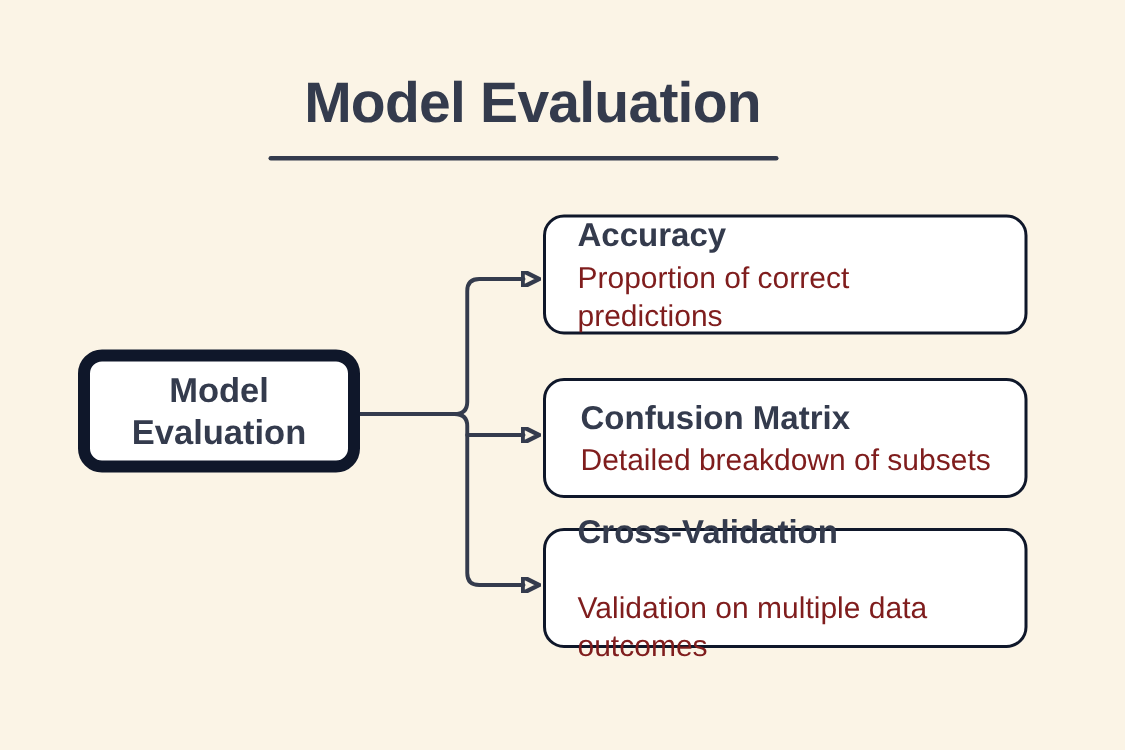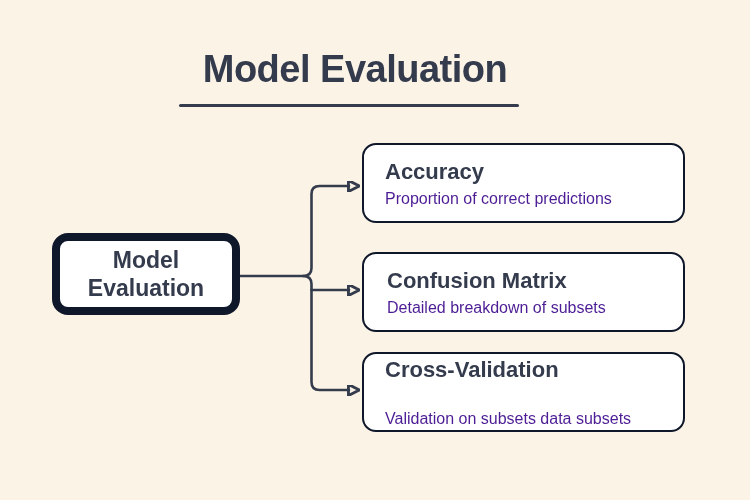--- a/index.html
+++ b/index.html
@@ -65,24 +65,24 @@
     border-radius: 14px;
     display: flex; flex-direction: column; justify-content: center;
     padding: 2px 16px 0 21px;
   }
   .branch-box .branch-title {
     font-size: 22px;
     font-weight: bold;
     line-height: 1.15;
   }
   .branch-box .branch-desc {
-    font-size: 16px;
+    font-size: 20px;
     line-height: 1.25;
     margin-top: 4px;
-    color: #4c1d95;
+    color: #7f1d1d;
   }
   .branch-accuracy   { top: 143px; }
   .branch-confusion  { top: 252px; padding-left: 23px; }
   .branch-crossval   { top: 352px; gap: 23px; }
 </style>
 </head>
 <body>
 
 <div class="canvas">
 
@@ -109,16 +109,16 @@
     <div class="branch-desc">Proportion of correct predictions</div>
   </div>
 
   <div class="node branch-box branch-confusion">
     <div class="branch-title">Confusion Matrix</div>
     <div class="branch-desc">Detailed breakdown of subsets</div>
   </div>
 
   <div class="node branch-box branch-crossval">
     <div class="branch-title">Cross-Validation</div>
-    <div class="branch-desc">Validation on subsets data subsets</div>
+    <div class="branch-desc">Validation on multiple data outcomes</div>
   </div>
 
 </div>
 
 </body></html>

